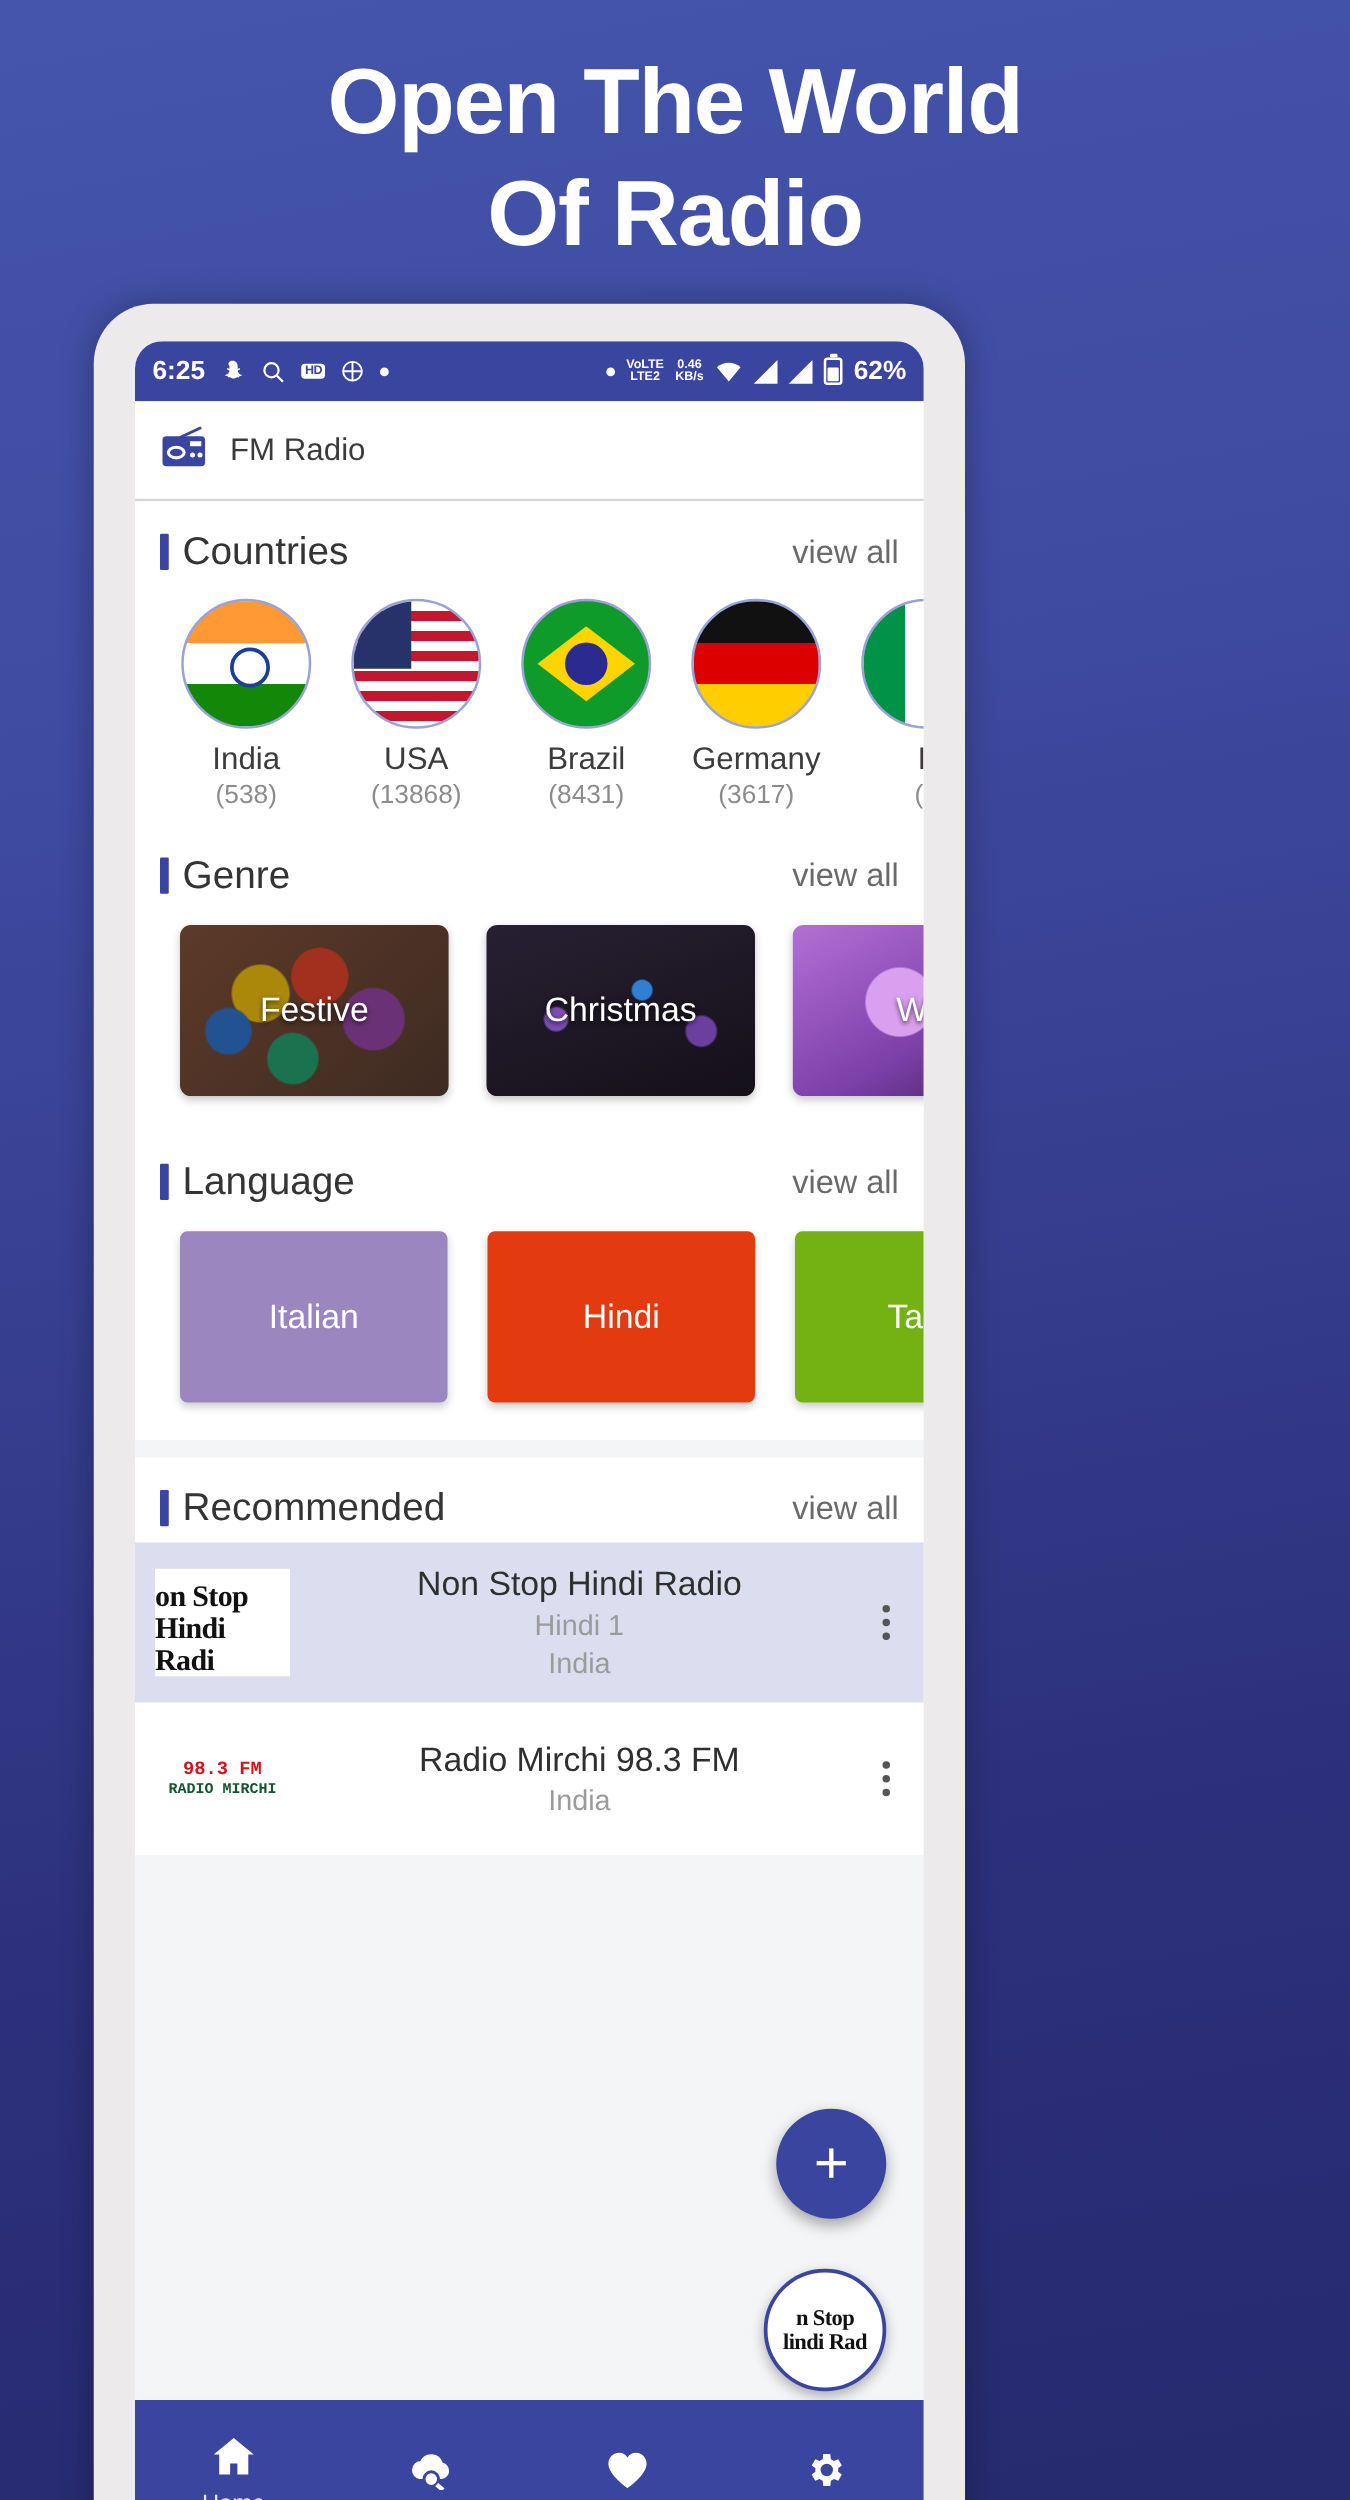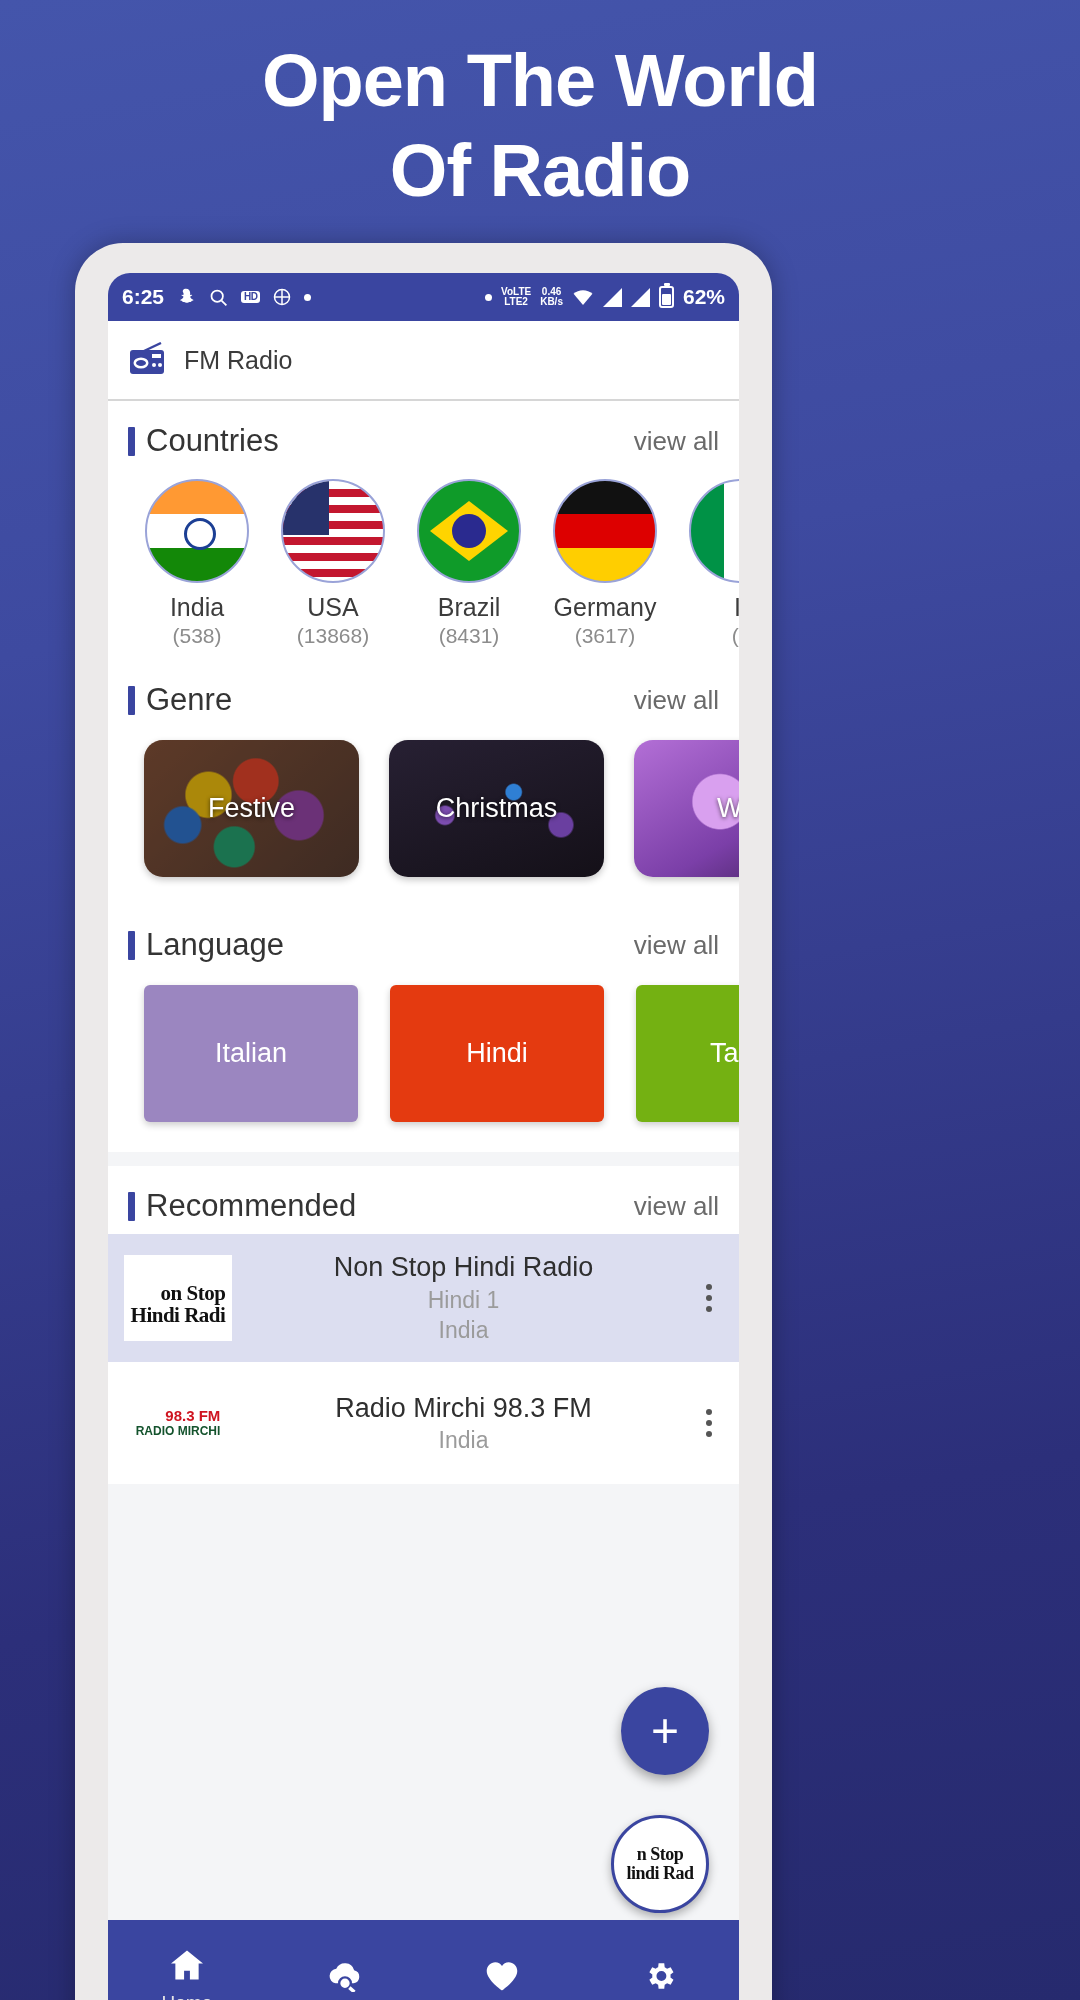--- a/index.html
+++ b/index.html
@@ -90,21 +90,21 @@
   .f-brazil:before{content:"";position:absolute;left:50%;top:50%;width:78px;height:60px;
     margin:-30px 0 0 -39px;background:#ffd400;
     clip-path:polygon(50% 0,100% 50%,50% 100%,0 50%);}
   .f-brazil:after{content:"";position:absolute;left:50%;top:50%;width:34px;height:34px;
     margin:-17px 0 0 -17px;background:#2a2a8f;border-radius:50%;}
   .f-germany{background:linear-gradient(#111 0 33.3%,#dd0000 33.3% 66.6%,#ffce00 66.6%);}
   .f-italy{background:linear-gradient(90deg,#009246 0 33.3%,#fff 33.3% 66.6%,#ce2b37 66.6%);}
 
   
   .genre-row{display:flex;gap:30px;padding:12px 0 28px 36px;overflow:hidden;}
-  .genre-card{width:215px;height:137px;flex:0 0 215px;border-radius:19px;
+  .genre-card{width:215px;height:137px;flex:0 0 215px;border-radius:9px;
     position:relative;overflow:hidden;box-shadow:0 3px 7px rgba(0,0,0,.22);
     display:flex;align-items:center;justify-content:center;}
   .genre-card span{position:relative;z-index:2;color:#fff;font-size:27px;text-shadow:0 1px 4px rgba(0,0,0,.7);}
   .g1{background:
     radial-gradient(circle at 18% 62%,#1f6fd0 0 9%,transparent 10%),
     radial-gradient(circle at 30% 40%,#f2c200 0 13%,transparent 14%),
     radial-gradient(circle at 52% 30%,#e23b1f 0 15%,transparent 16%),
     radial-gradient(circle at 72% 55%,#8f3ca8 0 14%,transparent 15%),
     radial-gradient(circle at 42% 78%,#15a06a 0 12%,transparent 13%),
     linear-gradient(135deg,#7a4a2e,#4a3326);}
@@ -123,24 +123,24 @@
   .lang-card{width:214px;height:137px;flex:0 0 214px;border-radius:6px;
     display:flex;align-items:center;justify-content:center;color:#fff;font-size:27px;
     box-shadow:0 3px 7px rgba(0,0,0,.2);}
 
   
   .rec-block{background:#fff;margin-top:14px;}
   .rec-item{display:flex;align-items:center;gap:20px;padding:18px 16px;}
   .rec-item.alt{background:#dcdef0;}
   .thumb{width:108px;height:86px;flex:0 0 108px;background:#fff;
     display:flex;align-items:center;justify-content:center;overflow:hidden;}
-  .thumb-t1{font-family:"Liberation Serif",serif;font-weight:bold;font-size:21px;
-    color:#111;line-height:1.05;text-align:right;letter-spacing:-.5px;margin-top:12px;}
-  .thumb-t2{font-family:Liberation Sans, sans-serif;font-weight:bold;font-size:15px;
-    color:#cf1420;line-height:1.1;text-align:right;}
+  .thumb-t1{font-family:"Liberation Serif",serif;font-weight:bold;font-size:24px;
+    color:#111;line-height:1.05;text-align:left;letter-spacing:-.5px;margin-top:12px;}
+  .thumb-t2{font-family:Liberation Mono, monospace;font-weight:bold;font-size:15px;
+    color:#cf1420;line-height:1.1;text-align:center;}
   .thumb-t2 .sm{color:#14532d;font-size:12px;display:block;}
   .rec-txt{flex:1;min-width:0;text-align:center;}
   .rec-name{font-size:27px;color:#2f2f2f;}
   .rec-sub{font-size:23px;color:#9b9b9b;margin-top:4px;}
   .rec-country{font-size:23px;color:#9b9b9b;margin-top:3px;}
   .kebab{width:8px;display:flex;flex-direction:column;gap:5px;align-items:center;padding:0 14px;}
   .kebab i{width:6px;height:6px;border-radius:50%;background:#555;display:block;}
 
   
   .bottomnav{position:absolute;left:0;bottom:0;width:631px;height:113px;

